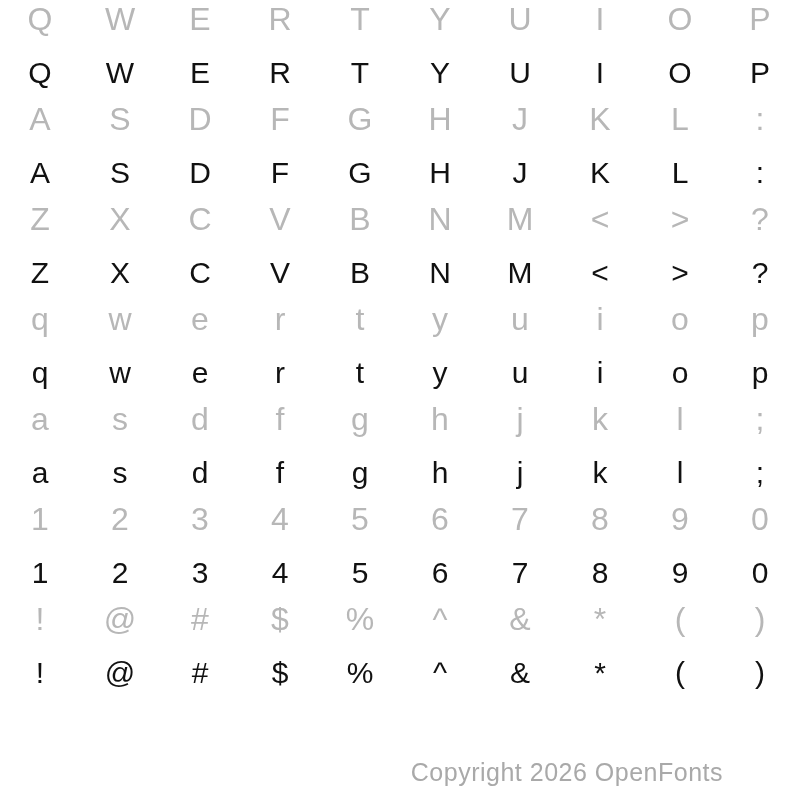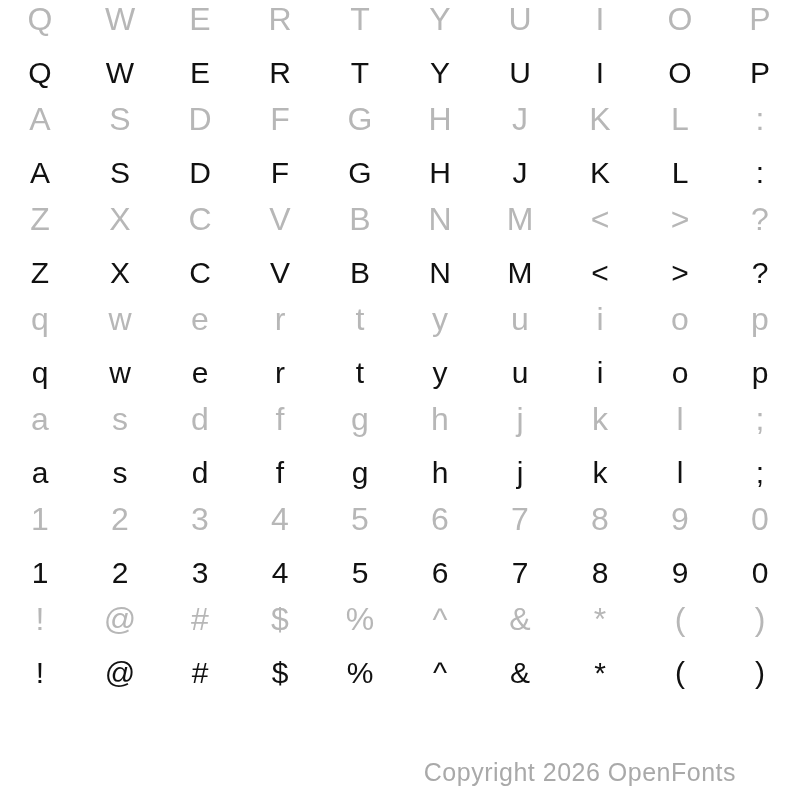--- a/index.html
+++ b/index.html
@@ -39,21 +39,21 @@
     color: var(--muted, #b7b7b7);
     font-size: 32px;
   }
   .char-row.solid .char-cell {
     color: var(--solid, #111111);
     font-size: 30px;
   }
   .copyright {
     position: absolute;
     top: 759px;
-    right: 64px;
+    right: 77px;
     font-size: 25px;
     line-height: 26px;
     color: var(--footer, #a9a9a9);
     letter-spacing: 0.5px;
     text-align: center;
   }
 </style>
 </head>
 <body>
 

